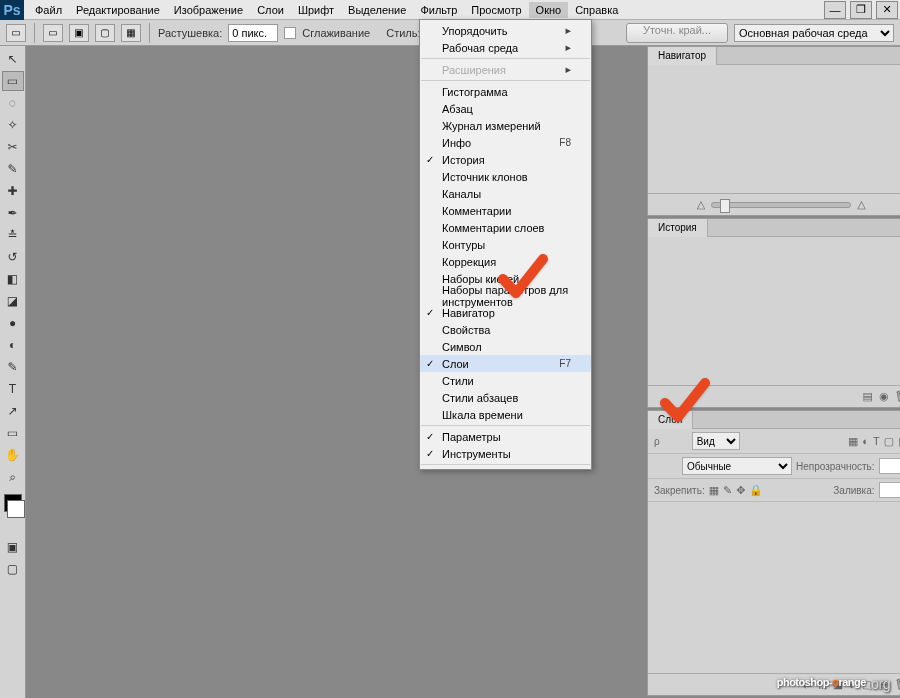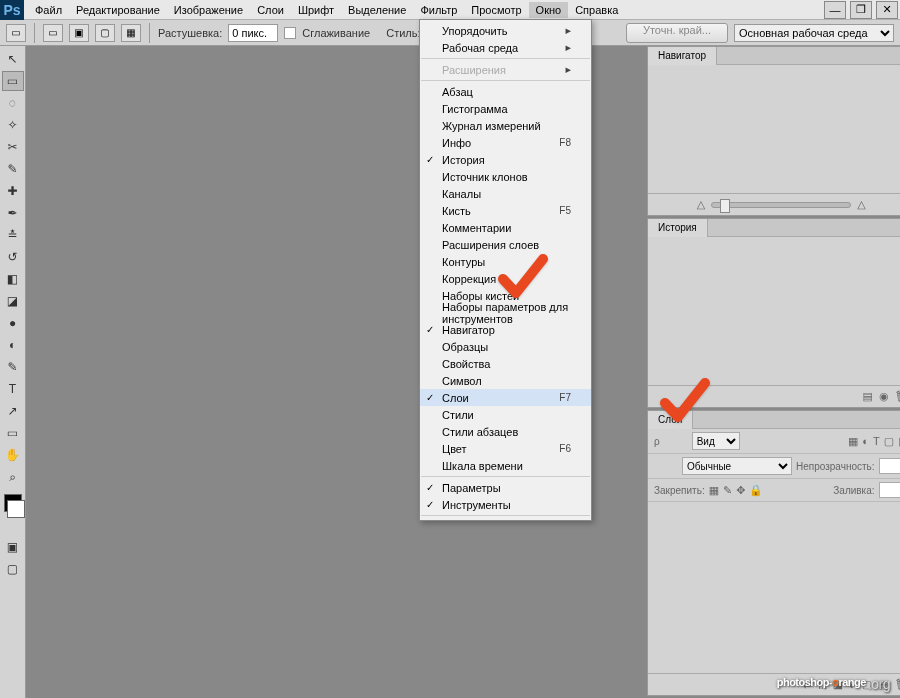--- a/index.html
+++ b/index.html
@@ -225,91 +225,80 @@
       <span>Рабочая среда</span>
       <span class="ar">▸</span>
     </div>
     <div class="sep"></div>
     <div class="row dis">
       <span>Расширения</span>
       <span class="ar">▸</span>
     </div>
     <div class="sep"></div>
     <div class="row">
+      <span>Гистограмма</span>
+    </div>
+    <div class="row">
       <span>Абзац</span>
-    </div>
-    <div class="row">
-      <span>Гистограмма</span>
     </div>
     <div class="row">
       <span>Журнал измерений</span>
     </div>
     <div class="row">
       <span>Инфо</span>
       <span class="sc">F8</span>
     </div>
     <div class="row">
       <span class="chk">✓</span>
       <span>История</span>
     </div>
     <div class="row">
       <span>Источник клонов</span>
     </div>
     <div class="row">
       <span>Каналы</span>
     </div>
     <div class="row">
-      <span>Кисть</span>
-      <span class="sc">F5</span>
-    </div>
-    <div class="row">
       <span>Комментарии</span>
     </div>
     <div class="row">
-      <span>Расширения слоев</span>
+      <span>Комментарии слоев</span>
     </div>
     <div class="row">
       <span>Контуры</span>
     </div>
     <div class="row">
       <span>Коррекция</span>
     </div>
     <div class="row">
       <span>Наборы кистей</span>
     </div>
     <div class="row">
       <span>Наборы параметров для инструментов</span>
     </div>
     <div class="row">
       <span class="chk">✓</span>
       <span>Навигатор</span>
-    </div>
-    <div class="row">
-      <span>Образцы</span>
     </div>
     <div class="row">
       <span>Свойства</span>
     </div>
     <div class="row">
       <span>Символ</span>
     </div>
     <div class="row hl">
       <span class="chk">✓</span>
       <span>Слои</span>
       <span class="sc">F7</span>
     </div>
     <div class="row">
       <span>Стили</span>
     </div>
     <div class="row">
       <span>Стили абзацев</span>
-    </div>
-    <div class="row">
-      <span>Цвет</span>
-      <span class="sc">F6</span>
     </div>
     <div class="row">
       <span>Шкала времени</span>
     </div>
     <div class="sep"></div>
     <div class="row">
       <span class="chk">✓</span>
       <span>Параметры</span>
     </div>
     <div class="row">

